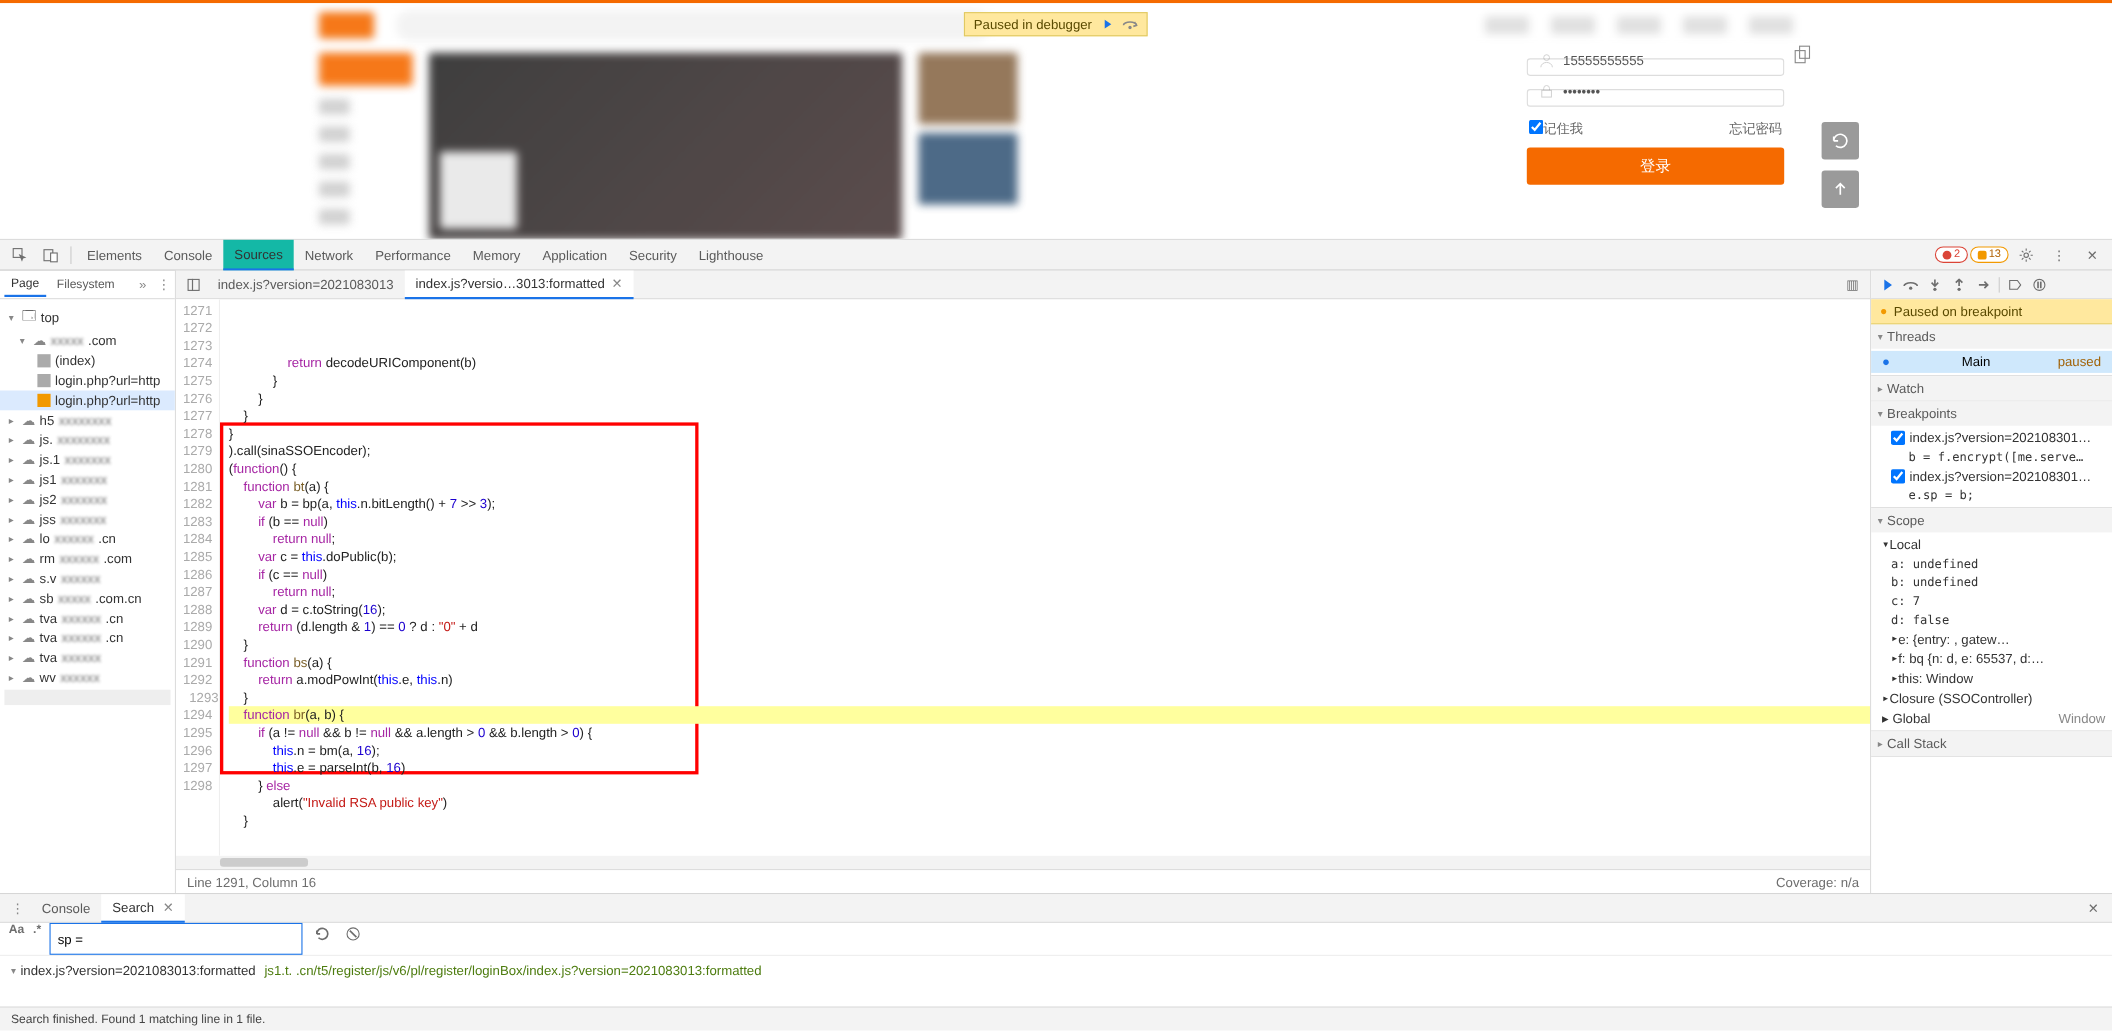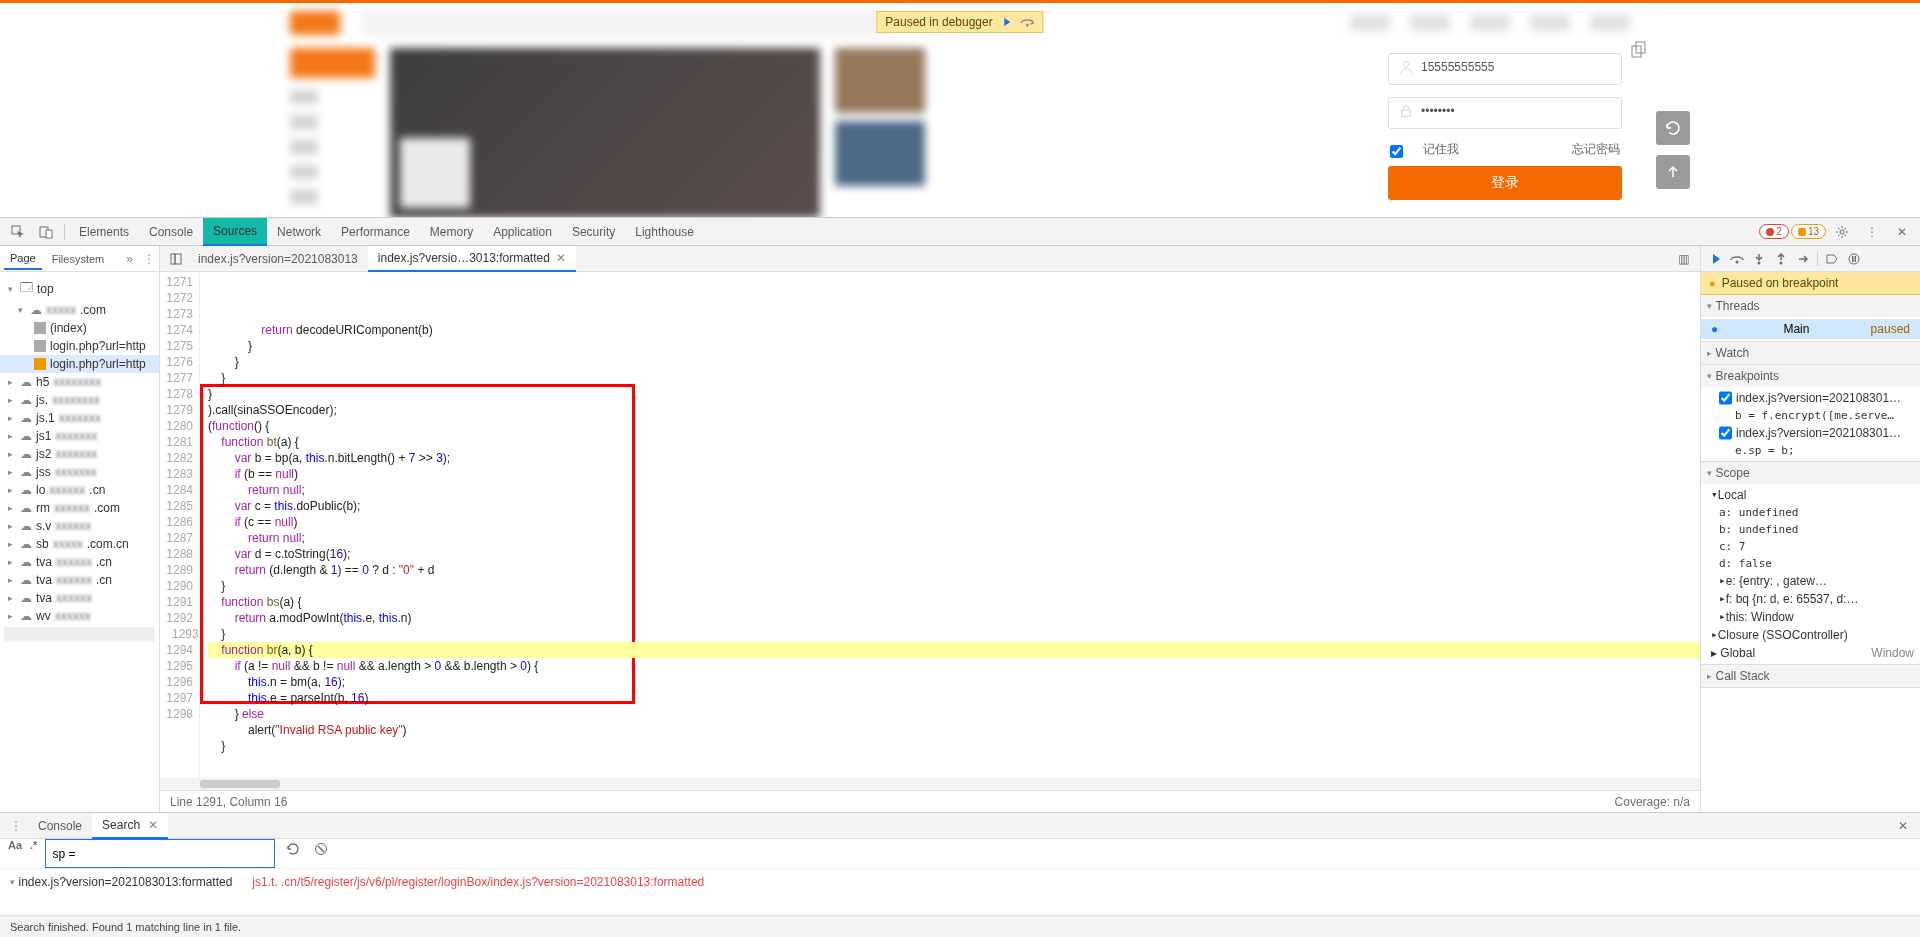--- a/index.html
+++ b/index.html
@@ -16,25 +16,25 @@
 .orange-btn-sm{width:85px;height:30px;background:#f56a00;border-radius:3px;margin-bottom:12px}
 .side-link{width:28px;height:14px;background:#ccc;border-radius:2px;margin-bottom:11px}
 .hero{width:430px;height:170px;background:linear-gradient(135deg,#2a2a2a,#4a3a3a);border-radius:2px;position:relative}
 .hero::before{content:"";position:absolute;left:10px;bottom:10px;width:70px;height:70px;background:#e8e8e8;border-radius:2px}
 .thumb{width:90px;height:65px;background:#8a6a4a;border-radius:2px;margin-bottom:8px}
 .thumb2{background:#3a5a7a}
 .login-box{position:absolute;right:290px;top:38px;width:250px;background:#fff;z-index:5}
 .login-tabs{display:flex;border-bottom:1px solid #eee}
 .login-tab{flex:1;text-align:center;padding:10px 0;font-size:13px;color:#333;cursor:pointer}
 .login-tab.active{color:#f56a00;border-bottom:2px solid #f56a00;font-weight:500}
-.login-input{display:flex;align-items:flex-start;border:1px solid #ddd;border-radius:3px;margin:12px 8px 0;padding:6px 10px;height:32px}
+.login-input{display:flex;align-items:flex-end;border:1px solid #ddd;border-radius:3px;margin:12px 8px 0;padding:6px 10px;height:16px}
 .login-input svg{width:14px;height:14px;margin-right:8px;opacity:.4}
 .login-input span{color:#555;font-size:12px}
 .login-row{display:flex;justify-content:space-between;padding:12px 10px 8px;font-size:12px;color:#666}
-.login-row label{display:flex;align-items:flex-end;gap:20px}
+.login-row label{display:flex;align-items:flex-start;gap:0}
 .login-submit{margin:0 8px 8px;height:34px;background:#f56a00;color:#fff;border:none;border-radius:3px;font-size:14px;cursor:pointer;display:flex;align-items:center;justify-content:center}
 .side-btns{position:absolute;right:230px;top:108px;display:flex;flex-direction:column;gap:10px}
 .side-btn{width:34px;height:34px;background:#9a9a9a;border-radius:3px;display:flex;align-items:center;justify-content:center;color:#fff}
 .copy-icon{position:absolute;right:272px;top:38px;width:18px;height:18px}
 .debug-badge{position:absolute;top:8px;left:50%;transform:translateX(-50%);background:#ffe89e;border:1px solid #e0c962;padding:3px 8px;display:flex;align-items:center;gap:8px;z-index:10;font-size:11px;color:#5a4a00}
 .debug-badge .db-btn{cursor:pointer;display:flex;align-items:center}
 .devtools{height:720px;display:flex;flex-direction:column;border-top:1px solid #ccc}
 .dt-tabs{height:28px;display:flex;align-items:center;border-bottom:1px solid #ccc;background:#f3f3f3;padding:0 4px}
 .dt-tab{padding:0 10px;height:28px;display:flex;align-items:center;color:#5a5a5a;cursor:pointer;font-size:12px}
 .dt-tab.active{color:#333;border-bottom:2px solid #1a73e8;background:#14b8a6}
@@ -99,21 +99,21 @@
 .drawer-tab{padding:0 10px;height:26px;display:flex;align-items:center;gap:4px;color:#5a5a5a;cursor:pointer;font-size:12px}
 .drawer-tab.active{background:#fff;border-bottom:2px solid #1a73e8;color:#333}
 .drawer-close{margin-left:auto;padding:0 8px;cursor:pointer;color:#6e6e6e}
 .search-bar{height:30px;display:flex;padding:0 8px;gap:8px;border-bottom:1px solid #eee}
 .search-bar .lbl{font-weight:bold;color:#6e6e6e;font-size:11px}
 .search-bar input{width:230px;border:1px solid #1a73e8;padding:3px 6px;font-size:12px;outline:none}
 .search-bar .sb-btn{width:20px;height:20px;display:flex;align-items:center;justify-content:center;cursor:pointer;color:#6e6e6e}
 .search-results{font-family:Consolas,monospace;font-size:11px;padding:4px 0}
 .sr-file{padding:2px 10px;color:#333;display:flex;align-items:center;gap:4px}
 .sr-file::before{content:"▾";font-size:9px;color:#888}
-.sr-file .path{color:#ef4444;margin-left:16px}
+.sr-file .path{color:#4d7c0f;margin-left:4px}
 .sr-line{padding:2px 10px 2px 24px;color:#333}
 .sr-line .ln{color:#888;margin-right:8px}
 .sr-match{background:#a8e1ff}
 .statusbar{height:22px;border-top:1px solid #ddd;display:flex;align-items:center;padding:0 10px;color:#444;font-size:11px;background:#f3f3f3}
 svg{display:block}
 </style>
 </head>
 <body>
 
 <div class="top-orange"></div>

